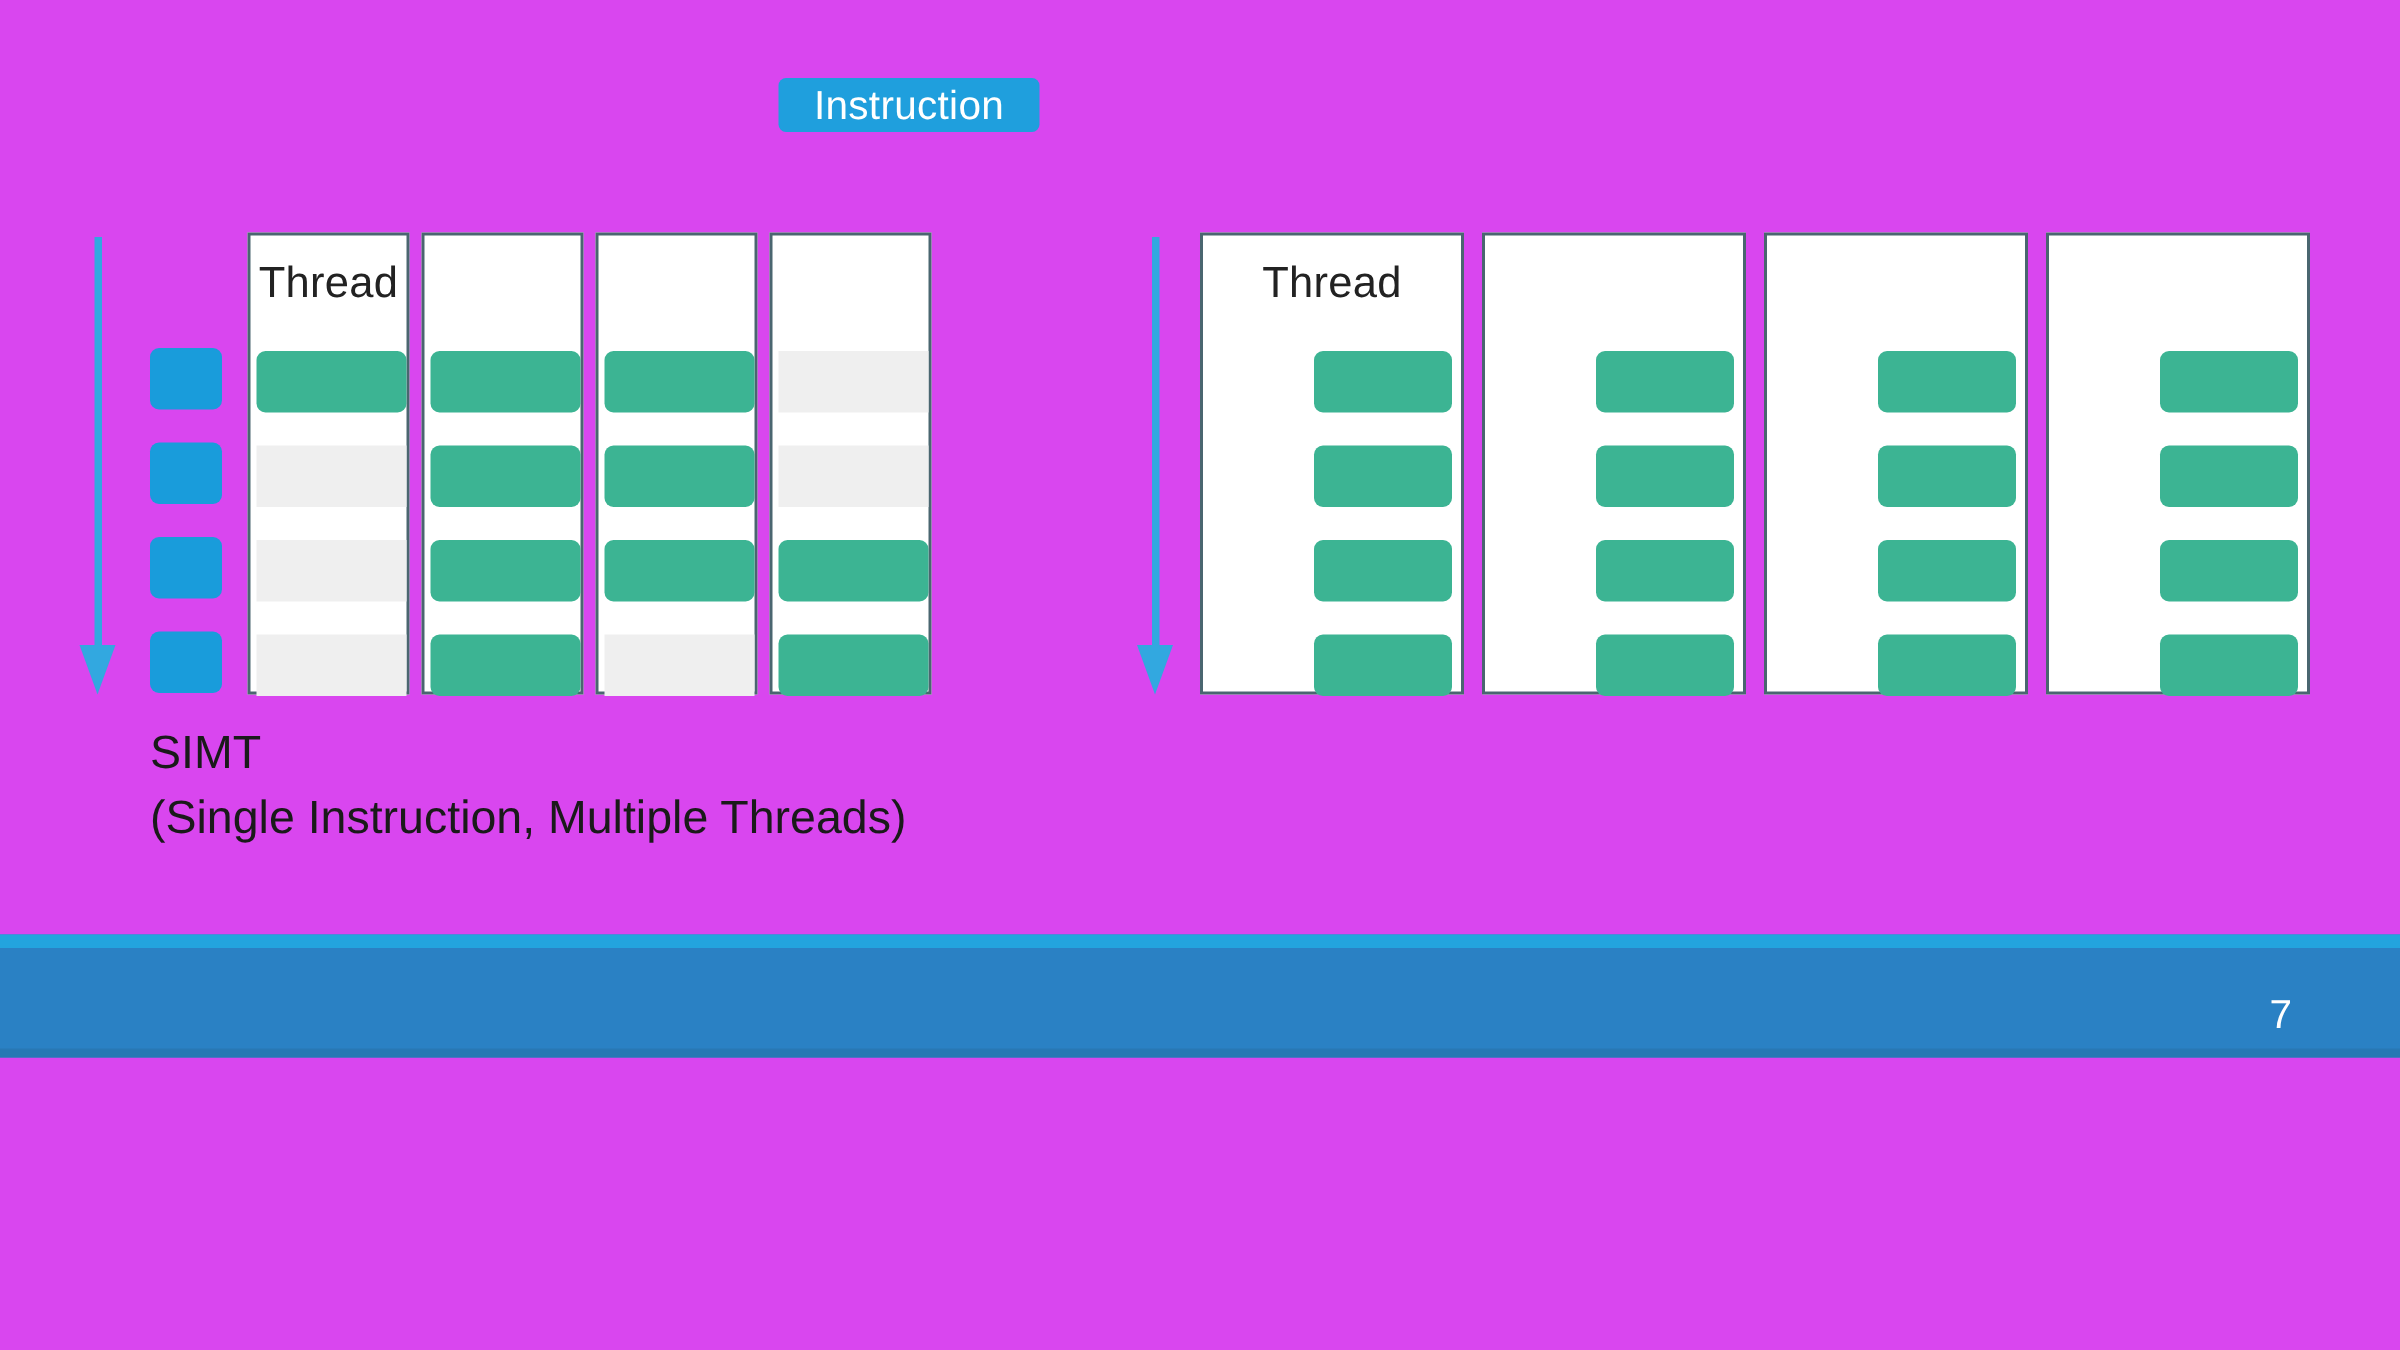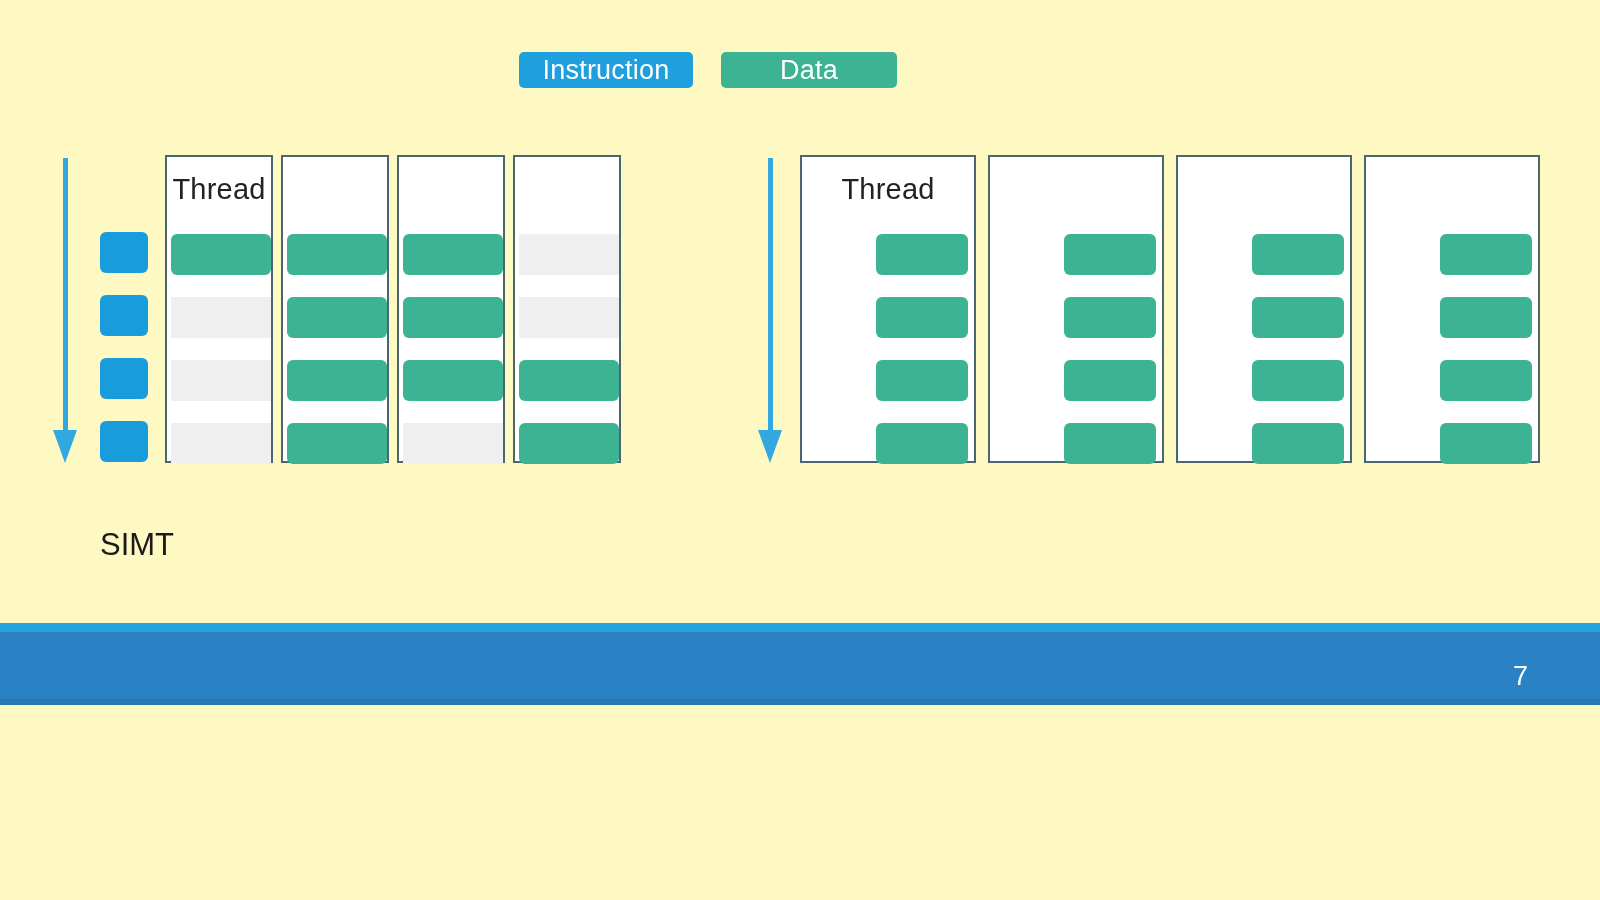--- a/index.html
+++ b/index.html
@@ -13,21 +13,21 @@
     font-family: "Liberation Sans", sans-serif;
     overflow: hidden;
     position: relative;
   }
 
   #slide {
     position: absolute;
     left: 0; top: 0;
     width: 1600px;
     height: 900px;
-    background: #fef9c3;
+    background: #d946ef;
   }
 
   
   .legend {
     position: absolute;
     left: 519px;
     top: 52px;
     display: flex;
     align-items: center;
     gap: 28px;
@@ -143,21 +143,20 @@
     height: 41px;
   }
 
   
   .caption {
     position: absolute;
     color: #1a1a1a;
     font-size: 31px;
     line-height: 43px;
     white-space: nowrap;
-    margin-top: 43px;
   }
   .caption .cap-title { display: block; }
   .caption .cap-sub   { display: block; }
 
   
   .footer {
     position: absolute;
     left: 0;
     top: 623px;
     width: 1600px;
@@ -188,21 +187,20 @@
     line-height: 30px;
   }
 </style>
 </head>
 <body>
 
 <div id="slide">
 
   <div class="legend">
     <span class="legend-chip instruction">Instruction</span>
-    <span class="legend-chip data">Data</span>
   </div>
 
   <div class="group simt">
 
     <div class="down-arrow" style="left:48px; top:158px;">
       <div class="shaft"></div>
       <div class="head"></div>
     </div>
 
     <div class="instr-col" style="left:100px; top:232px; height:230px;">
@@ -239,20 +237,21 @@
     <div class="thread-box simt-box" style="left:513px; top:155px;">
       <div class="thread-label"></div>
       <div class="cell simt-cell gray" style="top:77px;"></div>
       <div class="cell simt-cell gray" style="top:140px;"></div>
       <div class="cell simt-cell green" style="top:203px;"></div>
       <div class="cell simt-cell green" style="top:266px;"></div>
     </div>
 
     <div class="caption" style="left:100px; top:480px;">
       <span class="cap-title">SIMT</span>
+      <span class="cap-sub">(Single Instruction, Multiple Threads)</span>
     </div>
   </div>
 
   <div class="group mimd">
 
     <div class="down-arrow" style="left:753px; top:158px;">
       <div class="shaft"></div>
       <div class="head"></div>
     </div>
 

